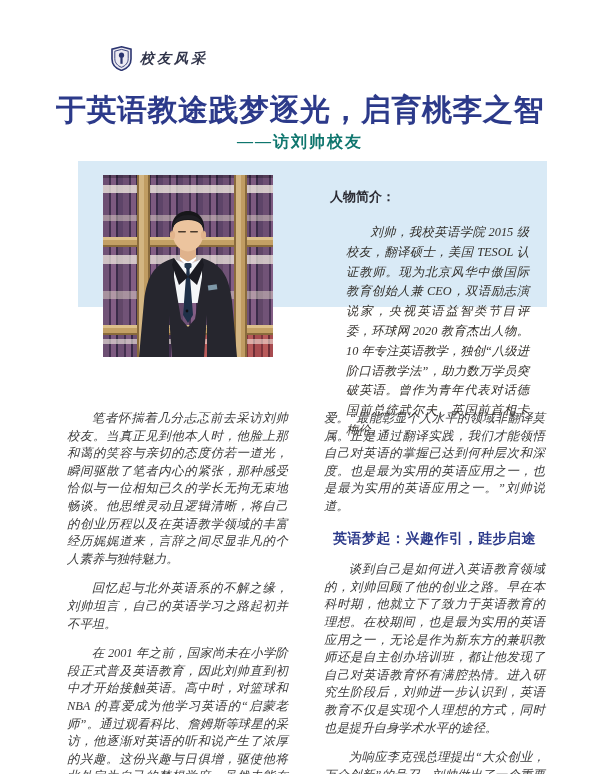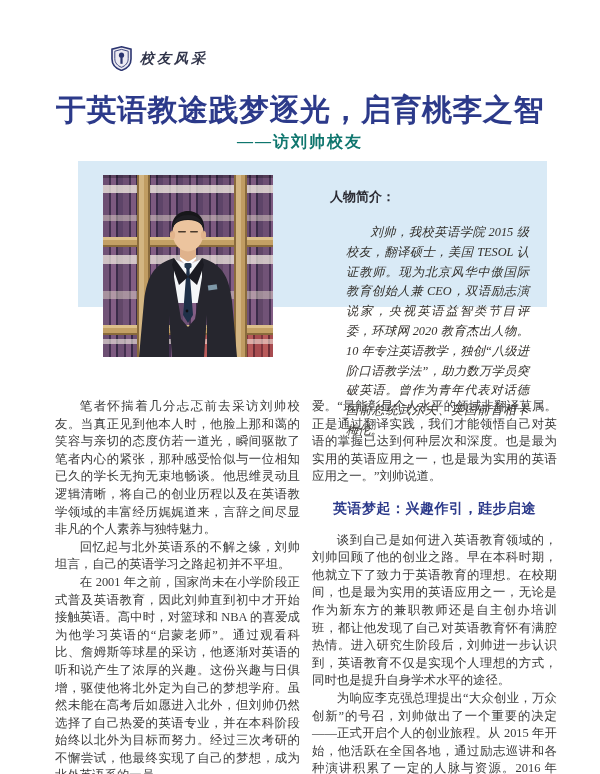--- a/index.html
+++ b/index.html
@@ -64,21 +64,21 @@
     font-style:normal;font-weight:bold;font-size:13px;color:#2b2b33;
     margin:0 0 3px 0;line-height:20px;
   }
   .profile-body{margin:16px;text-indent:2em;}
   
   .columns{
     position:absolute;left:55px;top:398px;width:502px;display:flex;gap:12px;
     font-size:12.4px;line-height:17.6px;color:#3a3a3a;text-align:justify;
   }
   .col{width:245px;}
-  .col p{margin:0;}
+  .col p{margin:12px;font-style:italic;}
   .indent{text-indent:2em;}
   .section-heading{
     font-family:Liberation Mono, monospace;
     text-align:center;color:#2c3a8a;font-weight:bold;font-size:14px;
     margin:15px 0 13px 0;text-indent:0;letter-spacing:0.5px;
   }
 </style>
 </head>
 <body>
 

